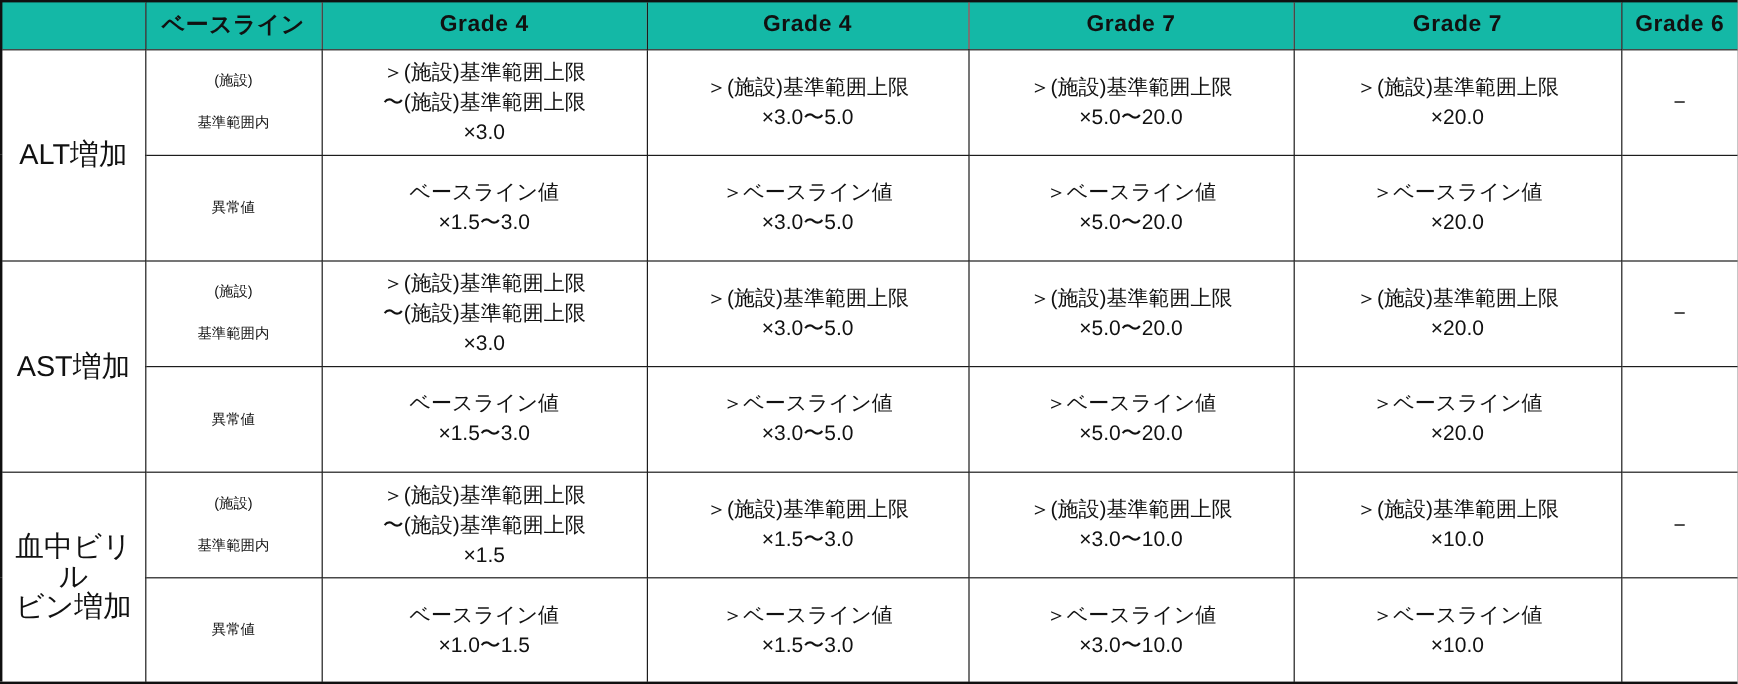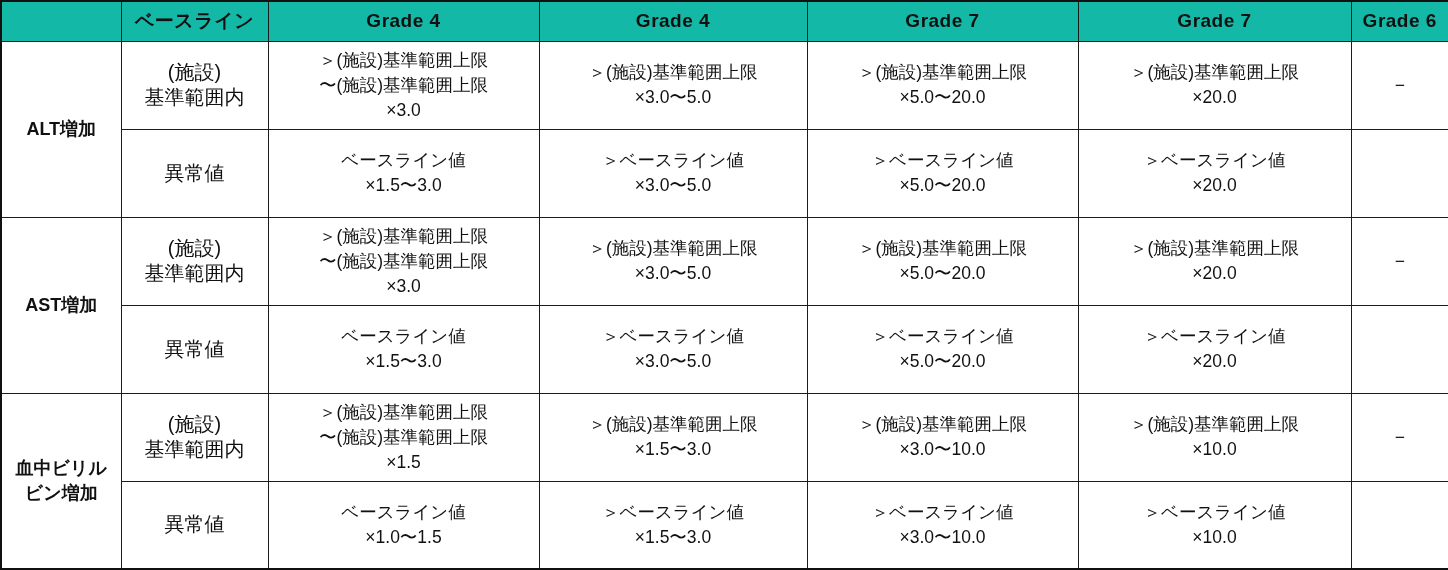--- a/index.html
+++ b/index.html
@@ -40,27 +40,27 @@
   }
   th.hdr {
     background: #14b8a6;
     font-weight: bold;
     font-size: 19px;
     letter-spacing: 0.5px;
   }
   td.row-label {
     text-align: left;
     padding-left: 9px;
-    font-size: 18px;
+    font-size: 24px;
     line-height: 25px;
-    font-weight: bold;
+    font-weight: normal;
   }
   td.baseline-cell {
-    font-size: 20px;
-    line-height: 25px;
+    font-size: 12px;
+    line-height: 35px;
   }
   td.value-cell {
     font-size: 17.5px;
     line-height: 25px;
   }
 </style>
 </head>
 <body>
 
 <div class="page">

